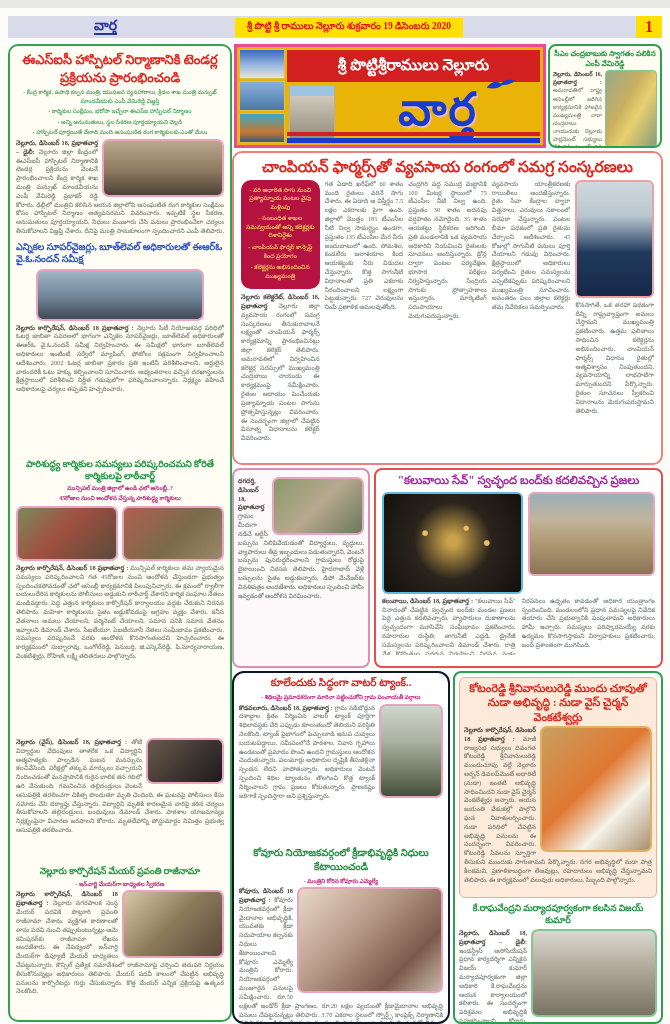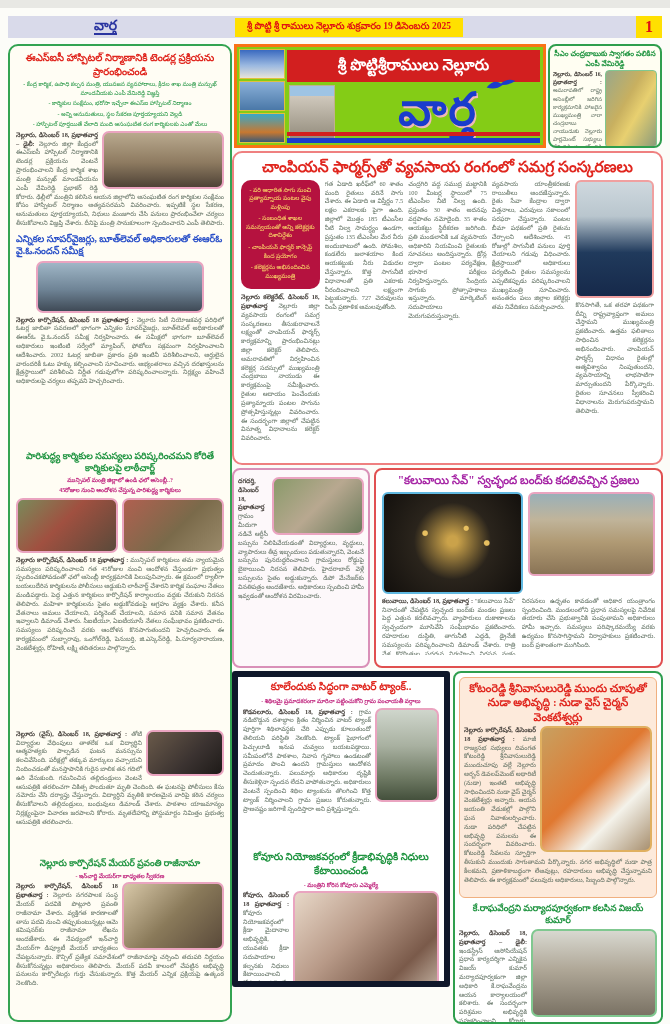--- a/index.html
+++ b/index.html
@@ -43,22 +43,22 @@
      radial-gradient(circle at 30% 40%,#e8c060 0 2%,transparent 3%),
      radial-gradient(circle at 60% 35%,#e8c060 0 2%,transparent 3%),
      radial-gradient(circle at 75% 50%,#e8c060 0 2%,transparent 3%),
      radial-gradient(circle at 50% 48%,#caa24a 0 6%,#2a241c 45%,#120f0c 100%);}
   .p-street{background:linear-gradient(180deg,#9ab0b8 0%,#c0b49a 32%,#b09a74 60%,#8a7456 100%);}
   .p-tank{background:linear-gradient(180deg,#cfd6cc 0%,#a8b0a0 40%,#6f7a64 75%,#44503c 100%);}
   .p-sofa{background:linear-gradient(135deg,#e8d8c8 0%,#b89a88 40%,#7a5a4a 75%,#c8b8a8 100%);}
   .p-nuda{background:linear-gradient(135deg,#c8a060 0%,#e07830 45%,#f4f2ea 70%,#a89070 100%);}
   .p-group{background:linear-gradient(180deg,#d8d8d0 0%,#b0a898 45%,#7a7264 100%);}
   
-  .masthead{position:absolute;left:234px;top:36px;width:312px;height:104px;border:3px solid #f97316;
-            background:#84cc16;box-sizing:border-box;overflow:hidden;}
+  .masthead{position:absolute;left:234px;top:36px;width:312px;height:104px;border:3px solid #ec4899;
+            background:#eab308;box-sizing:border-box;overflow:hidden;}
   .m-imgs{position:absolute;left:2px;top:2px;width:46px;bottom:2px;display:flex;flex-direction:column;gap:2px;}
   .m-imgs div{flex:1;border:1px solid #e0c040;}
   .mi-portrait{background:linear-gradient(180deg,#3a6ac0 0%,#9ab8e0 55%,#e8e4da 100%);}
   .mi-bridge{background:linear-gradient(180deg,#8ab0d8 0%,#4a78a8 100%);}
   .mi-port{background:linear-gradient(180deg,#38a8c8 0%,#c87830 65%,#3a5a78 100%);}
   .m-banner{position:absolute;left:50px;top:3px;right:3px;height:32px;background:#d21f1f;color:#fff;
             font-weight:bold;font-size:15.5px;display:flex;align-items:center;justify-content:center;white-space:nowrap;}
   .m-gopuram{position:absolute;left:52px;top:38px;width:44px;height:56px;
              background:linear-gradient(180deg,#9ec4e4 0%,#9ec4e4 18%,#cfc8bc 18%,#8f8878 100%);
              border:1px solid #c0b090;}
@@ -92,46 +92,46 @@
   .bus-ph{width:92px;height:58px;}
   .kalbox{position:absolute;left:374px;top:460px;width:289px;height:200px;border:2px solid #e05050;
           border-radius:8px;background:#fff;box-sizing:border-box;padding:4px 6px;overflow:hidden;}
   .kal-h{font-size:11.5px;line-height:1.2;}
   .kal-photos{display:flex;gap:5px;margin:4px 0 3px 0;}
   .kal-ph1{width:142px;height:102px;border:2px solid #60b8e0;border-radius:6px;box-sizing:border-box;}
   .kal-ph2{width:128px;height:84px;border:2px solid #eaa4c0;border-radius:6px;box-sizing:border-box;}
   .kal-cols{display:flex;gap:6px;}
   .kal-cols .body{flex:1;height:58px;}
   
-  .tankbox{position:absolute;left:232px;top:663px;width:218px;height:316px;border:6px solid #0f172a;
-           border-radius:3px;background:#fff;box-sizing:border-box;padding:4px 5px;overflow:hidden;}
+  .tankbox{position:absolute;left:232px;top:663px;width:218px;height:353px;border:2px solid #0f172a;
+           border-radius:12px;background:#fff;box-sizing:border-box;padding:4px 5px;overflow:hidden;}
   .tank-ph{width:64px;height:94px;}
   .kovur-ph{width:146px;height:106px;}
   
   .brbox{position:absolute;left:453px;top:663px;width:210px;height:353px;border:2px solid #2f9e4e;
          border-radius:8px;background:#fff;box-sizing:border-box;padding:4px;overflow:hidden;}
   .nuda{background:#fdeadb;border:1.5px solid #f0b080;border-radius:6px;padding:3px 4px;overflow:hidden;}
   .nuda-ph{width:112px;height:126px;border-color:#e0b060;}
   .vijay-ph{width:126px;height:88px;border-color:#80c890;}
 </style>
 </head>
 <body>
 
 <div class="page">
 
   <div class="topstrip">
     <span class="logo-sm">వార్త</span>
-    <span class="datebox">శ్రీ పొట్టి శ్రీ రాములు నెల్లూరు శుక్రవారం 19 డిసెంబరు 2025</span>
+    <span class="datebox">శ్రీ పొట్టి శ్రీ రాములు నెల్లూరు శుక్రవారం 19 డిసెంబరు 2020</span>
     <span class="pagenumbox">1</span>
   </div>
 
   <div class="leftcol">
 
     <div class="art">
-      <div class="hl-red" style="font-size:10px;line-height:1.35;">ఈఎస్ఐసీ హాస్పిటల్ నిర్మాణానికి టెండర్ల ప్రక్రియను ప్రారంభించండి</div>
+      <div class="hl-red" style="font-size:13px;line-height:1.35;">ఈఎస్ఐసీ హాస్పిటల్ నిర్మాణానికి టెండర్ల ప్రక్రియను ప్రారంభించండి</div>
       <div class="subl">- కేంద్ర కార్మిక, ఉపాధి కల్పన మంత్రి, యువజన వ్యవహారాలు, క్రీడల శాఖ మంత్రి మన్సుఖ్ మాండవీయకు ఎంపీ వేమిరెడ్డి విజ్ఞప్తి</div>
       <div class="subl">- కార్మికుల సంక్షేమం, భరోసా ఇచ్చేలా ఈఎస్ఐ హాస్పిటల్ నిర్మాణం</div>
       <div class="subl">- అన్ని అనుమతులు, స్థల సేకరణ పూర్తయ్యాయని వెల్లడి</div>
       <div class="subl">- హాస్పిటల్ పూర్తయితే వేలాది మంది అసంఘటిత రంగ కార్మికులకు ఎంతో మేలు</div>
       <div class="body" style="height:96px;">
         <div class="ph p-esi fr" style="width:122px;height:58px;"></div>
         <span class="dl">నెల్లూరు, డిసెంబర్ 18, ప్రభాతవార్త – డైలీ:</span>
         <span>నెల్లూరు జిల్లా కేంద్రంలో ఈఎస్ఐసీ హాస్పిటల్ నిర్మాణానికి టెండర్ల ప్రక్రియను వెంటనే ప్రారంభించాలని కేంద్ర కార్మిక శాఖ మంత్రి మన్సుఖ్ మాండవీయను ఎంపీ వేమిరెడ్డి ప్రభాకర్ రెడ్డి కోరారు. ఢిల్లీలో మంత్రిని కలిసిన ఆయన జిల్లాలోని అసంఘటిత రంగ కార్మికుల సంక్షేమం కోసం హాస్పిటల్ నిర్మాణం అత్యవసరమని వివరించారు. ఇప్పటికే స్థల సేకరణ, అనుమతులు పూర్తయ్యాయని, నిధులు మంజూరు చేసి పనులు ప్రారంభించేలా చర్యలు తీసుకోవాలని విజ్ఞప్తి చేశారు. దీనిపై మంత్రి సానుకూలంగా స్పందించారని ఎంపీ తెలిపారు. హాస్పిటల్ అందుబాటులోకి వస్తే వేలాది మంది కార్మిక కుటుంబాలకు మెరుగైన వైద్యం అందుతుందన్నారు.</span>
       </div>
     </div>

